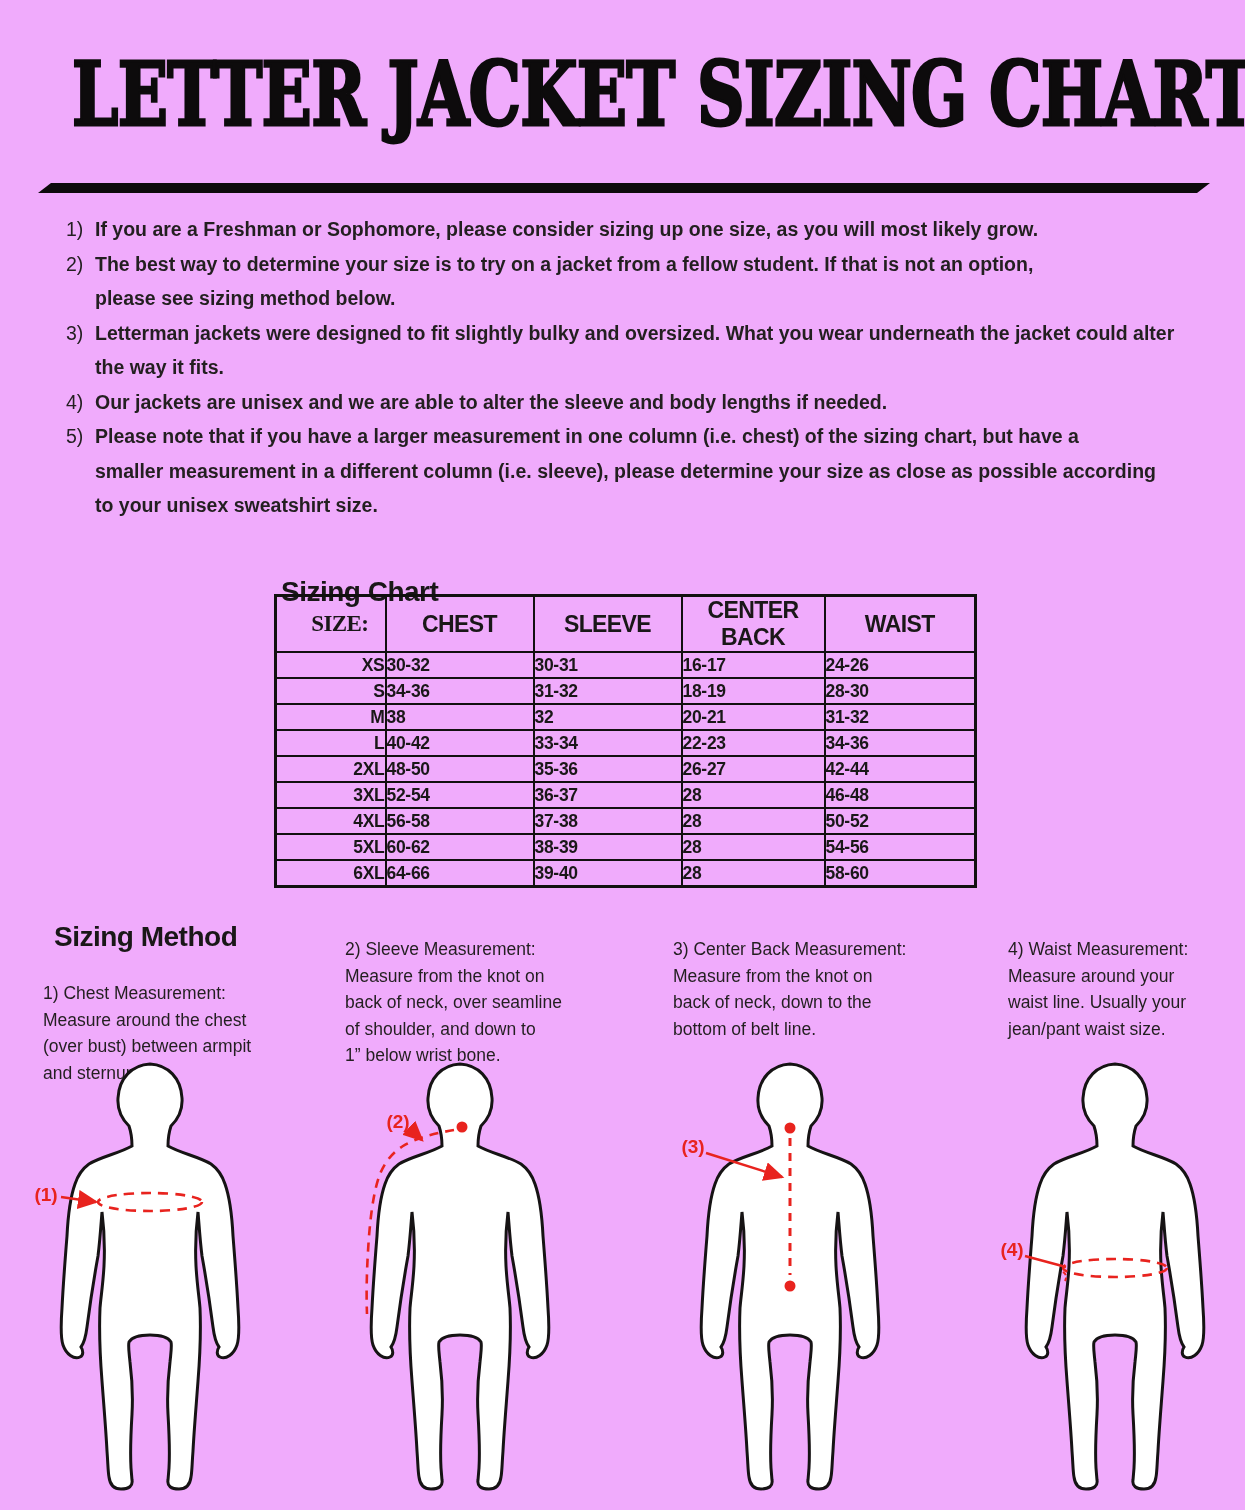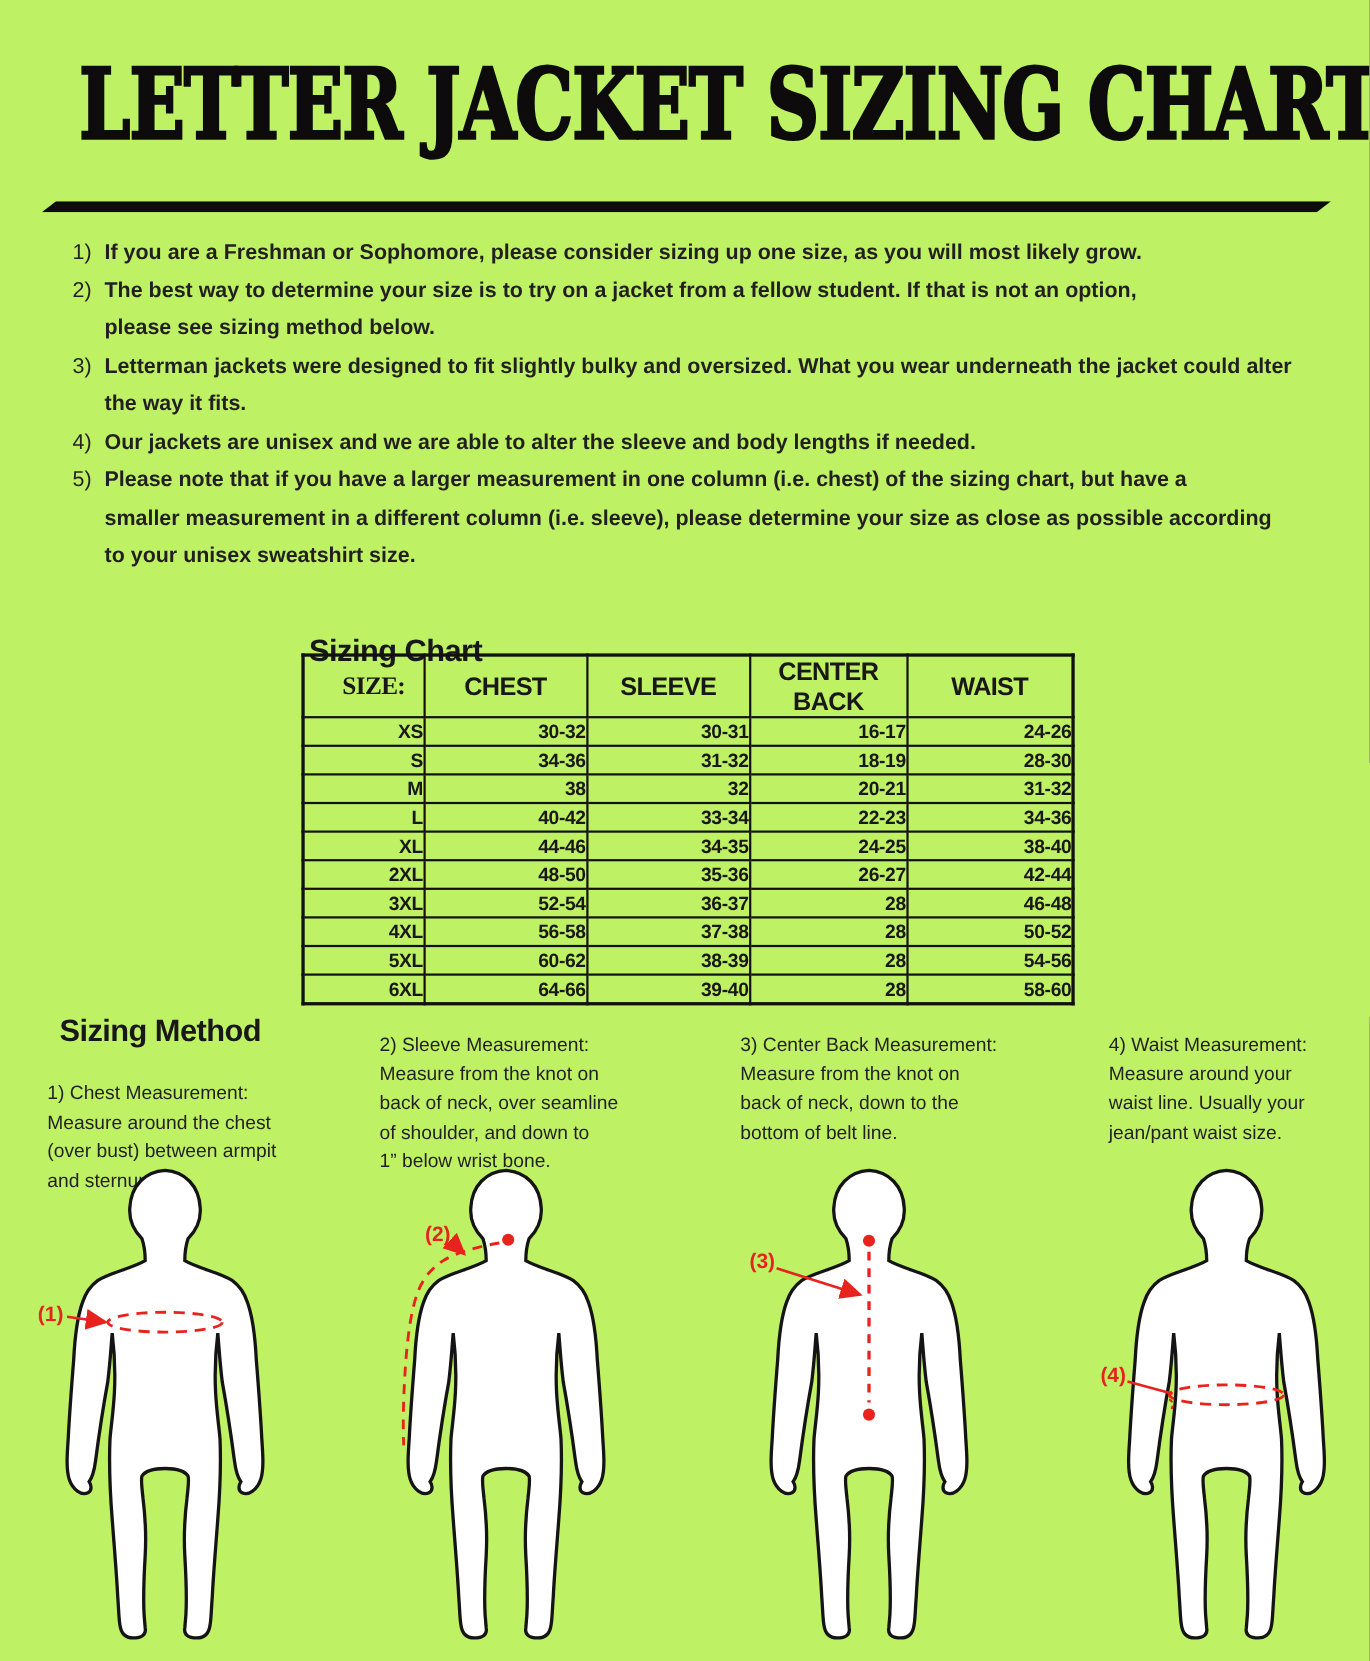--- a/index.html
+++ b/index.html
@@ -1,17 +1,17 @@
 <!DOCTYPE html>
 <html><head>
 <meta charset="utf-8">
 <style>
   html,body{margin:0;padding:0;background:#888;}
   .page{
-    position:relative;width:1245px;height:1510px;background:#bef264;
+    position:relative;width:1245px;height:1510px;background:#f0abfc;
     margin:0 auto;overflow:hidden;
     font-family:"Liberation Sans", sans-serif;color:#231f20;
   }
   
   .title{
     position:absolute;left:72px;top:50px;
     font-family:"DejaVu Serif", serif;
     font-weight:bold;font-size:88px;line-height:1;
     color:#0d0b0c;letter-spacing:-1px;white-space:nowrap;
     transform:scaleX(0.75);transform-origin:left top;
@@ -37,21 +37,21 @@
     border:2px solid #121010;padding:0;color:#1a1718;
     font-family:"Liberation Sans", sans-serif;
   }
   table.sizing th{
     height:30px;font-size:23px;font-weight:bold;letter-spacing:-0.6px;
     text-align:center;vertical-align:middle;
   }
   table.sizing th.size-col{text-align:center;padding-left:18px;font-family:Liberation Serif, serif;}
   table.sizing td{
     height:24px;font-size:17.5px;font-weight:bold;
-    text-align:right;vertical-align:middle;letter-spacing:-0.3px;
+    text-align:left;vertical-align:middle;letter-spacing:-0.3px;
   }
   table.sizing td.size-cell{text-align:right;padding-left:13px;}
   .w-size{width:110px;} .w-chest{width:148px;} .w-sleeve{width:148px;}
   .w-back{width:143px;} .w-waist{width:151px;}
   
   .method-heading{
     position:absolute;left:54px;top:893px;
     font-size:28px;font-weight:bold;color:#1a1718;letter-spacing:-0.5px;margin-top:28px;
   }
   .caption{
@@ -139,27 +139,20 @@
         <td>32</td>
         <td>20-21</td>
         <td>31-32</td>
       </tr>
       <tr>
         <td class="size-cell">L</td>
         <td>40-42</td>
         <td>33-34</td>
         <td>22-23</td>
         <td>34-36</td>
-      </tr>
-      <tr>
-        <td class="size-cell">XL</td>
-        <td>44-46</td>
-        <td>34-35</td>
-        <td>24-25</td>
-        <td>38-40</td>
       </tr>
       <tr>
         <td class="size-cell">2XL</td>
         <td>48-50</td>
         <td>35-36</td>
         <td>26-27</td>
         <td>42-44</td>
       </tr>
       <tr>
         <td class="size-cell">3XL</td>

